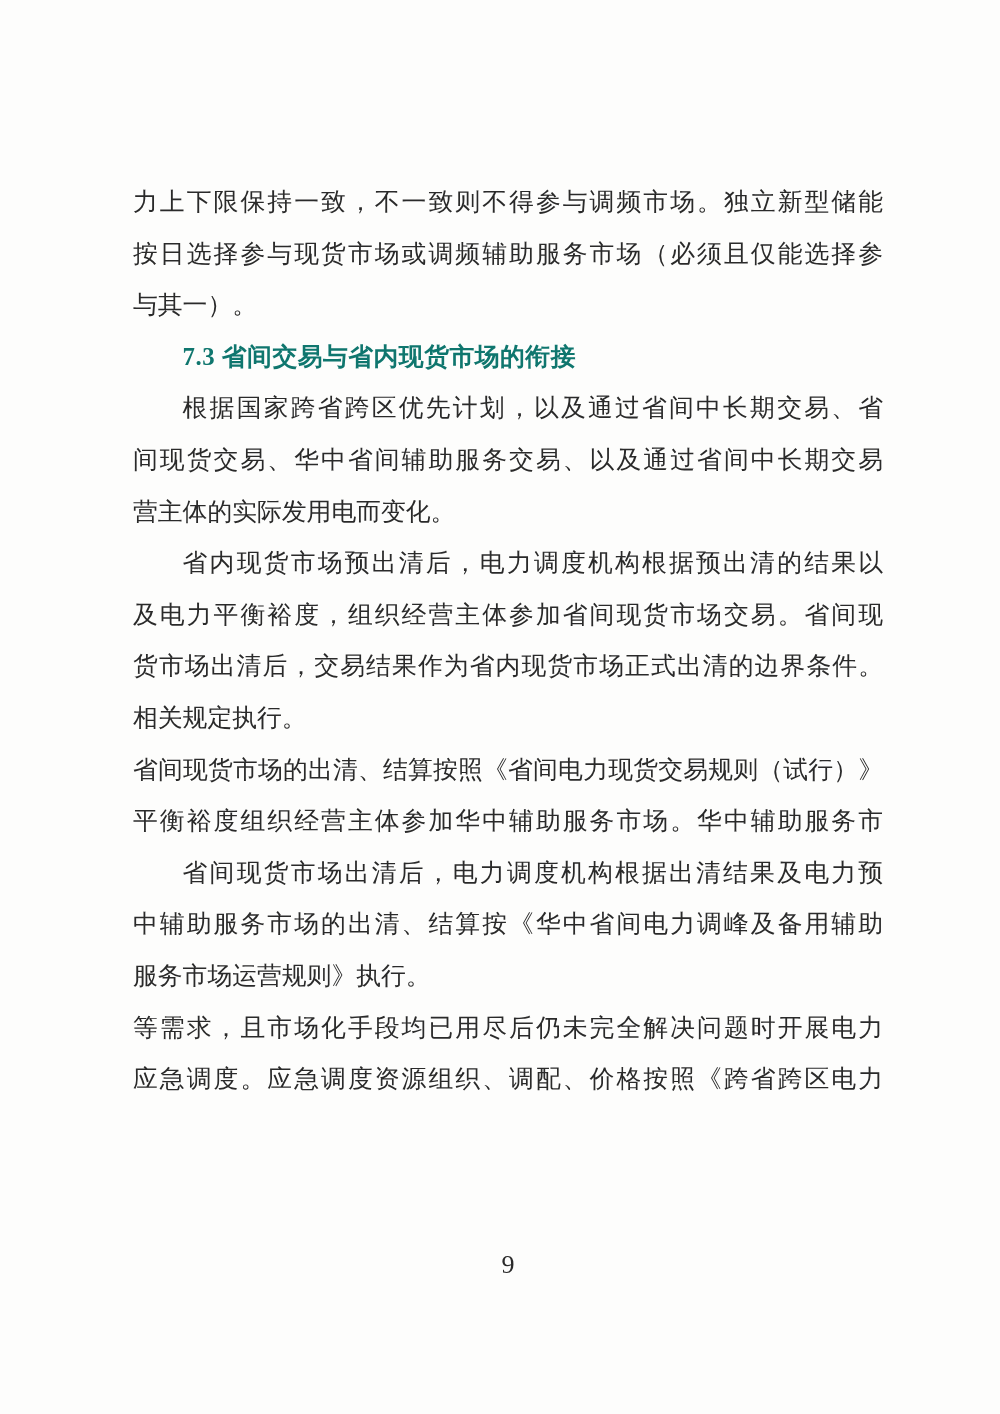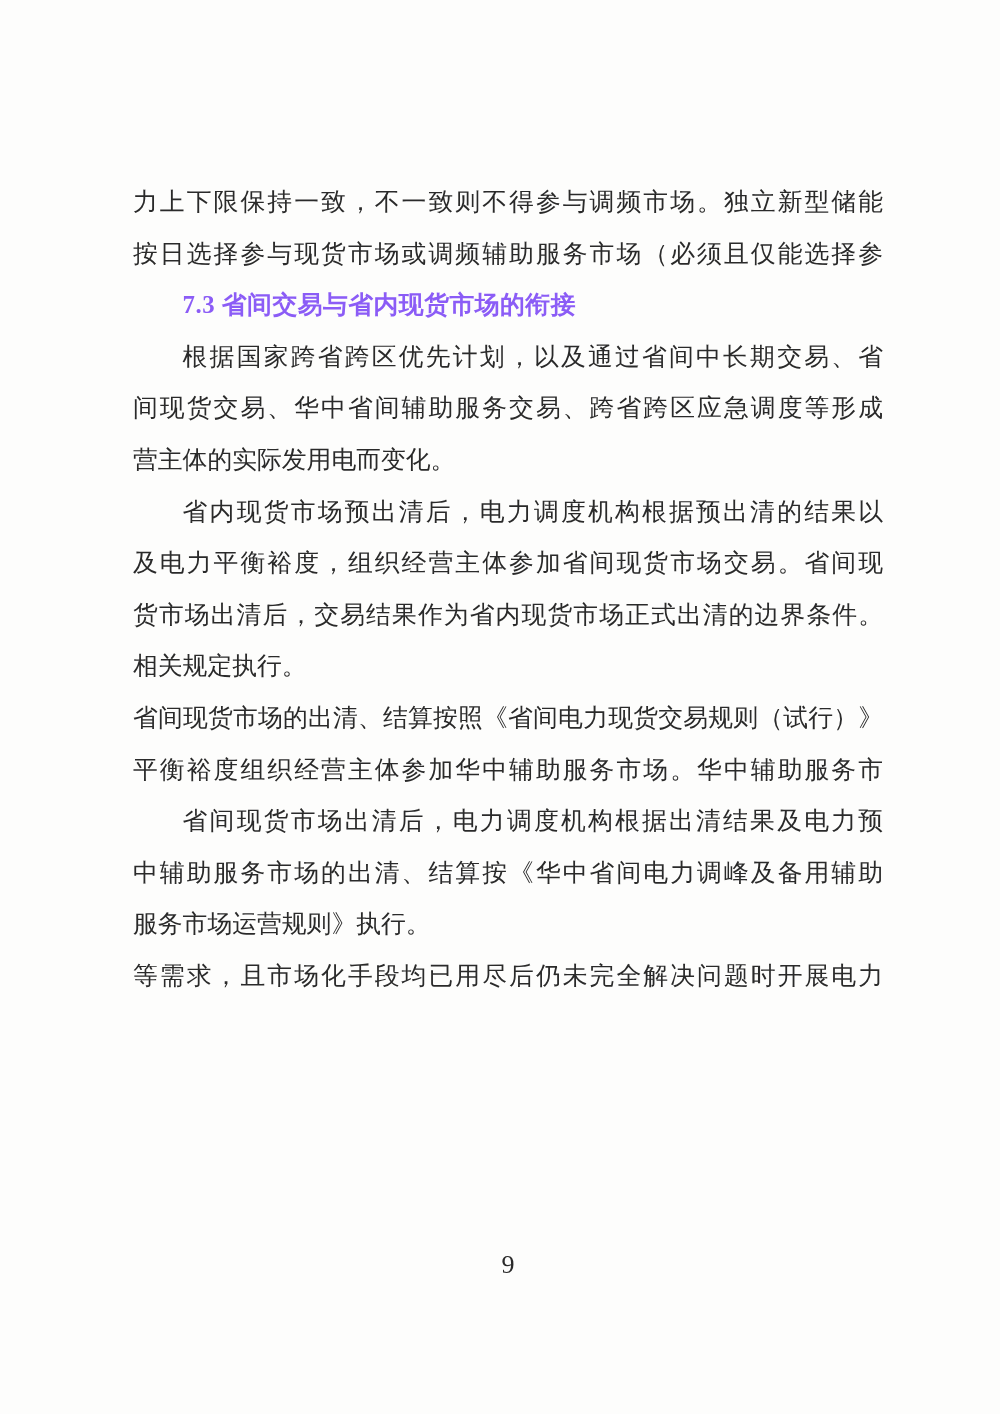--- a/index.html
+++ b/index.html
@@ -32,50 +32,52 @@
     white-space: normal;
   }
   .line.fill {
     text-align-last: justify;
   }
   .line.indent {
     text-indent: 2em;
   }
   .line.heading {
     font-weight: 600;
-    color: #8b5cf6;
+    color: #0f766e;
     letter-spacing: 0.5px;
   }
   .page-number {
     position: absolute;
     top: 1248px;
     left: 133px;
     width: 750px;
     text-align: center;
     font-size: 26px;
     line-height: 34px;
     color: #2a2a2a;
   }
 </style>
 </head>
 <body>
 
 <div class="page">
   <div class="text-column" id="text-column">
       <div class="line fill">力上下限保持一致，不一致则不得参与调频市场。独立新型储能</div>
       <div class="line fill">按日选择参与现货市场或调频辅助服务市场（必须且仅能选择参</div>
+      <div class="line">与其一）。</div>
       <div class="line heading indent">7.3  省间交易与省内现货市场的衔接</div>
       <div class="line indent fill">根据国家跨省跨区优先计划，以及通过省间中长期交易、省</div>
-      <div class="line fill">间现货交易、华中省间辅助服务交易、跨省跨区应急调度等形成</div>
+      <div class="line fill">间现货交易、华中省间辅助服务交易、以及通过省间中长期交易</div>
       <div class="line">营主体的实际发用电而变化。</div>
       <div class="line indent fill">省内现货市场预出清后，电力调度机构根据预出清的结果以</div>
       <div class="line fill">及电力平衡裕度，组织经营主体参加省间现货市场交易。省间现</div>
       <div class="line fill">货市场出清后，交易结果作为省内现货市场正式出清的边界条件。</div>
       <div class="line">相关规定执行。</div>
       <div class="line fill">省间现货市场的出清、结算按照《省间电力现货交易规则（试行）》</div>
       <div class="line fill">平衡裕度组织经营主体参加华中辅助服务市场。华中辅助服务市</div>
       <div class="line indent fill">省间现货市场出清后，电力调度机构根据出清结果及电力预</div>
       <div class="line fill">中辅助服务市场的出清、结算按《华中省间电力调峰及备用辅助</div>
       <div class="line">服务市场运营规则》执行。</div>
       <div class="line fill">等需求，且市场化手段均已用尽后仍未完全解决问题时开展电力</div>
+      <div class="line fill">应急调度。应急调度资源组织、调配、价格按照《跨省跨区电力</div>
     </div>
   <div class="page-number">9</div>
 </div>
 
 </body></html>

